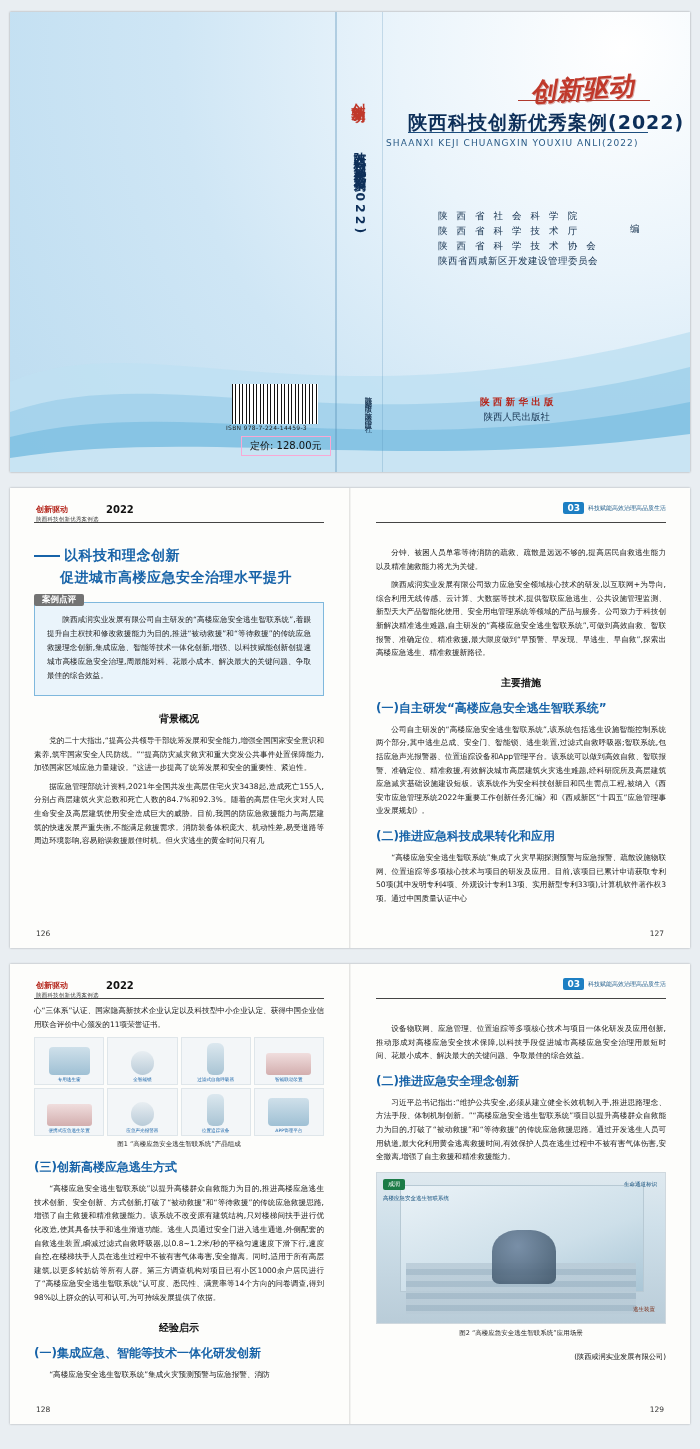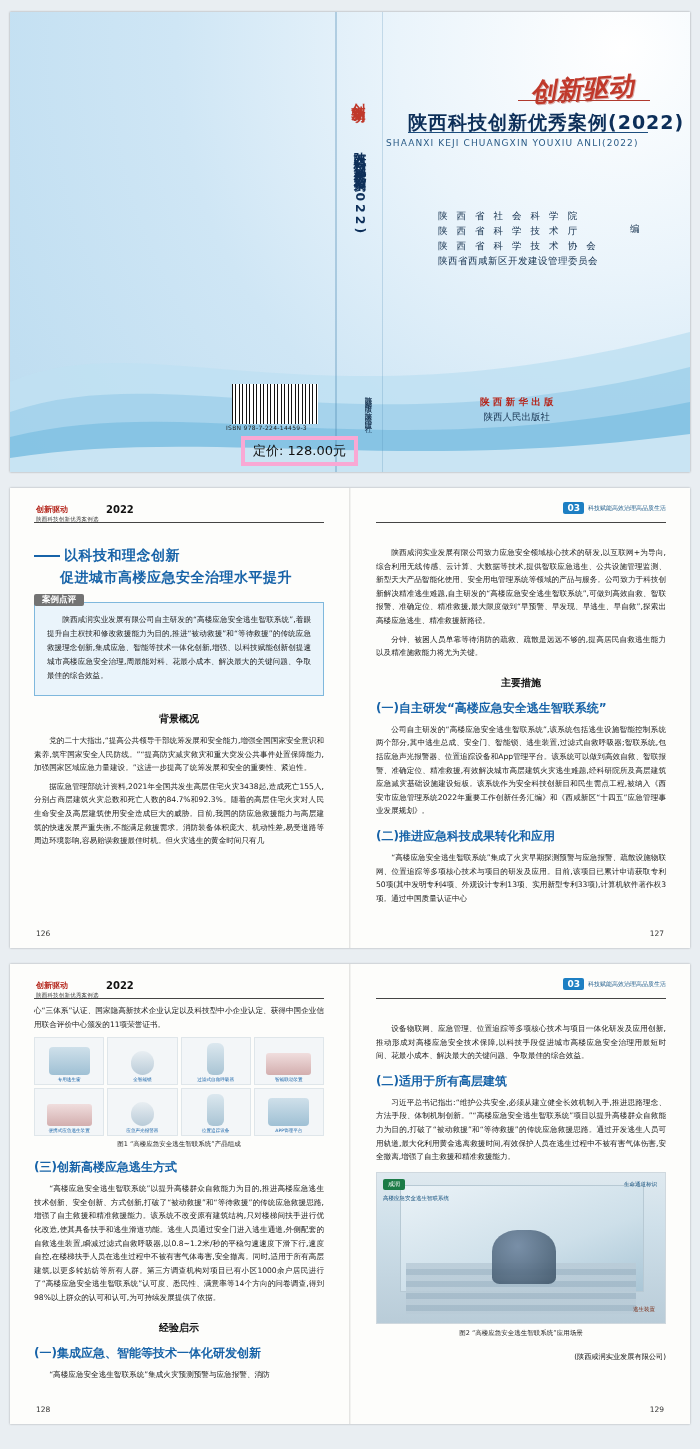--- a/index.html
+++ b/index.html
@@ -25,21 +25,21 @@
   .orgs{position:absolute;left:428px;top:196px;font-size:9.5px;line-height:15px;color:#16324f;letter-spacing:3px;}
   .orgs .last{letter-spacing:0.5px;}
   .orgs-bian{position:absolute;left:620px;top:211px;font-size:9.5px;color:#16324f;}
 
   .pub{position:absolute;left:470px;top:382px;font-size:9.5px;line-height:15px;color:#16324f;text-align:center;}
   .pub .red{color:#b5271d;font-weight:bold;}
 
   .barcode{position:absolute;left:222px;top:372px;width:86px;height:40px;background:
       repeating-linear-gradient(90deg,#111 0 1px,#fff 1px 3px,#111 3px 4px,#fff 4px 7px);}
   .isbn{position:absolute;left:216px;top:412px;font-size:6px;color:#222;letter-spacing:.3px;}
-  .price{position:absolute;left:231px;top:424px;font-size:13px;color:#111;border:4px solid #f9a8d4;padding:2px 8px;}
+  .price{position:absolute;left:231px;top:424px;font-size:10px;color:#111;border:1px solid #f9a8d4;padding:2px 8px;}
 
   .spine-brush{position:absolute;left:340px;top:80px;font-size:14px;color:#c0392b;font-weight:bold;
                font-family:"DejaVu Serif",serif;writing-mode:vertical-rl;letter-spacing:2px;}
   .spine-title{position:absolute;left:341px;top:130px;font-size:12.5px;color:#0d2f59;font-weight:bold;
                writing-mode:vertical-rl;letter-spacing:3px;}
   .spine-pub{position:absolute;left:352px;top:378px;font-size:7.5px;color:#16324f;writing-mode:vertical-rl;
              letter-spacing:2px;line-height:12px;}
 
   
   .spread{position:absolute;left:10px;width:680px;height:460px;background:#fdfdfb;box-shadow:0 0 2px rgba(0,0,0,.3);overflow:hidden;}
@@ -183,22 +183,22 @@
     </div>
 
     <div class="col colR">
       <div class="hdr-right">
         <span class="hdr-badge">03</span>
         <span class="hdr-rtext">科技赋能高效治理高品质生活</span>
       </div>
       <div class="hdr-rule-r"></div>
 
       <div class="body" style="margin-top:42px;">
+        <p>分钟、被困人员单靠等待消防的疏救、疏散是远远不够的,提高居民自救逃生能力以及精准施救能力将尤为关键。</p>
         <p>陕西咸润实业发展有限公司致力应急安全领域核心技术的研发,以互联网+为导向,综合利用无线传感、云计算、大数据等技术,提供智联应急逃生、公共设施管理监测、新型天大产品智能化使用、安全用电管理系统等领域的产品与服务。公司致力于科技创新解决精准逃生难题,自主研发的“高楼应急安全逃生智联系统”,可做到高效自救、智联报警、准确定位、精准救援,最大限度做到“早预警、早发现、早逃生、早自救”,探索出高楼应急逃生、精准救援新路径。</p>
-        <p>分钟、被困人员单靠等待消防的疏救、疏散是远远不够的,提高居民自救逃生能力以及精准施救能力将尤为关键。</p>
       </div>
 
       <div class="sec-center">主要措施</div>
 
       <div class="sec-blue">(一)自主研发“高楼应急安全逃生智联系统”</div>
       <div class="body">
         <p>公司自主研发的“高楼应急安全逃生智联系统”,该系统包括逃生设施智能控制系统两个部分,其中逃生总成、安全门、智能锁、逃生装置,过滤式自救呼吸器;智联系统,包括应急声光报警器、位置追踪设备和App管理平台。该系统可以做到高效自救、智联报警、准确定位、精准救援,有效解决城市高层建筑火灾逃生难题,经科研院所及高层建筑应急减灾基础设施建设短板。该系统作为安全科技创新目和民生需点工程,被纳入《西安市应急管理系统2022年重要工作创新任务汇编》和《西咸新区“十四五”应急管理事业发展规划》。</p>
       </div>
 
       <div class="sec-blue">(二)推进应急科技成果转化和应用</div>
@@ -281,21 +281,21 @@
       <div class="hdr-right">
         <span class="hdr-badge">03</span>
         <span class="hdr-rtext">科技赋能高效治理高品质生活</span>
       </div>
       <div class="hdr-rule-r"></div>
 
       <div class="body" style="margin-top:42px;">
         <p>设备物联网、应急管理、位置追踪等多项核心技术与项目一体化研发及应用创新,推动形成对高楼应急安全技术保障,以科技手段促进城市高楼应急安全治理用最短时间、花最小成本、解决最大的关键问题、争取最佳的综合效益。</p>
       </div>
 
-      <div class="sec-blue">(二)适用于所有高层建筑</div>
+      <div class="sec-blue">(二)推进应急安全理念创新</div>
       <div class="body">
         <p>习近平总书记指出:“维护公共安全,必须从建立健全长效机制入手,推进思路理念、方法手段、体制机制创新。”“高楼应急安全逃生智联系统”项目以提升高楼群众自救能力为目的,打破了“被动救援”和“等待救援”的传统应急救援思路。通过开发逃生人员可用轨道,最大化利用黄金逃离救援时间,有效保护人员在逃生过程中不被有害气体伤害,安全撤离,增强了自主救援和精准救援能力。</p>
       </div>
 
       <div class="photo">
         <div class="screen"></div>
         <div class="stairs"></div>
         <div class="people"></div>
         <div class="badge">咸润</div>
         <div class="tagline">高楼应急安全逃生智联系统</div>

